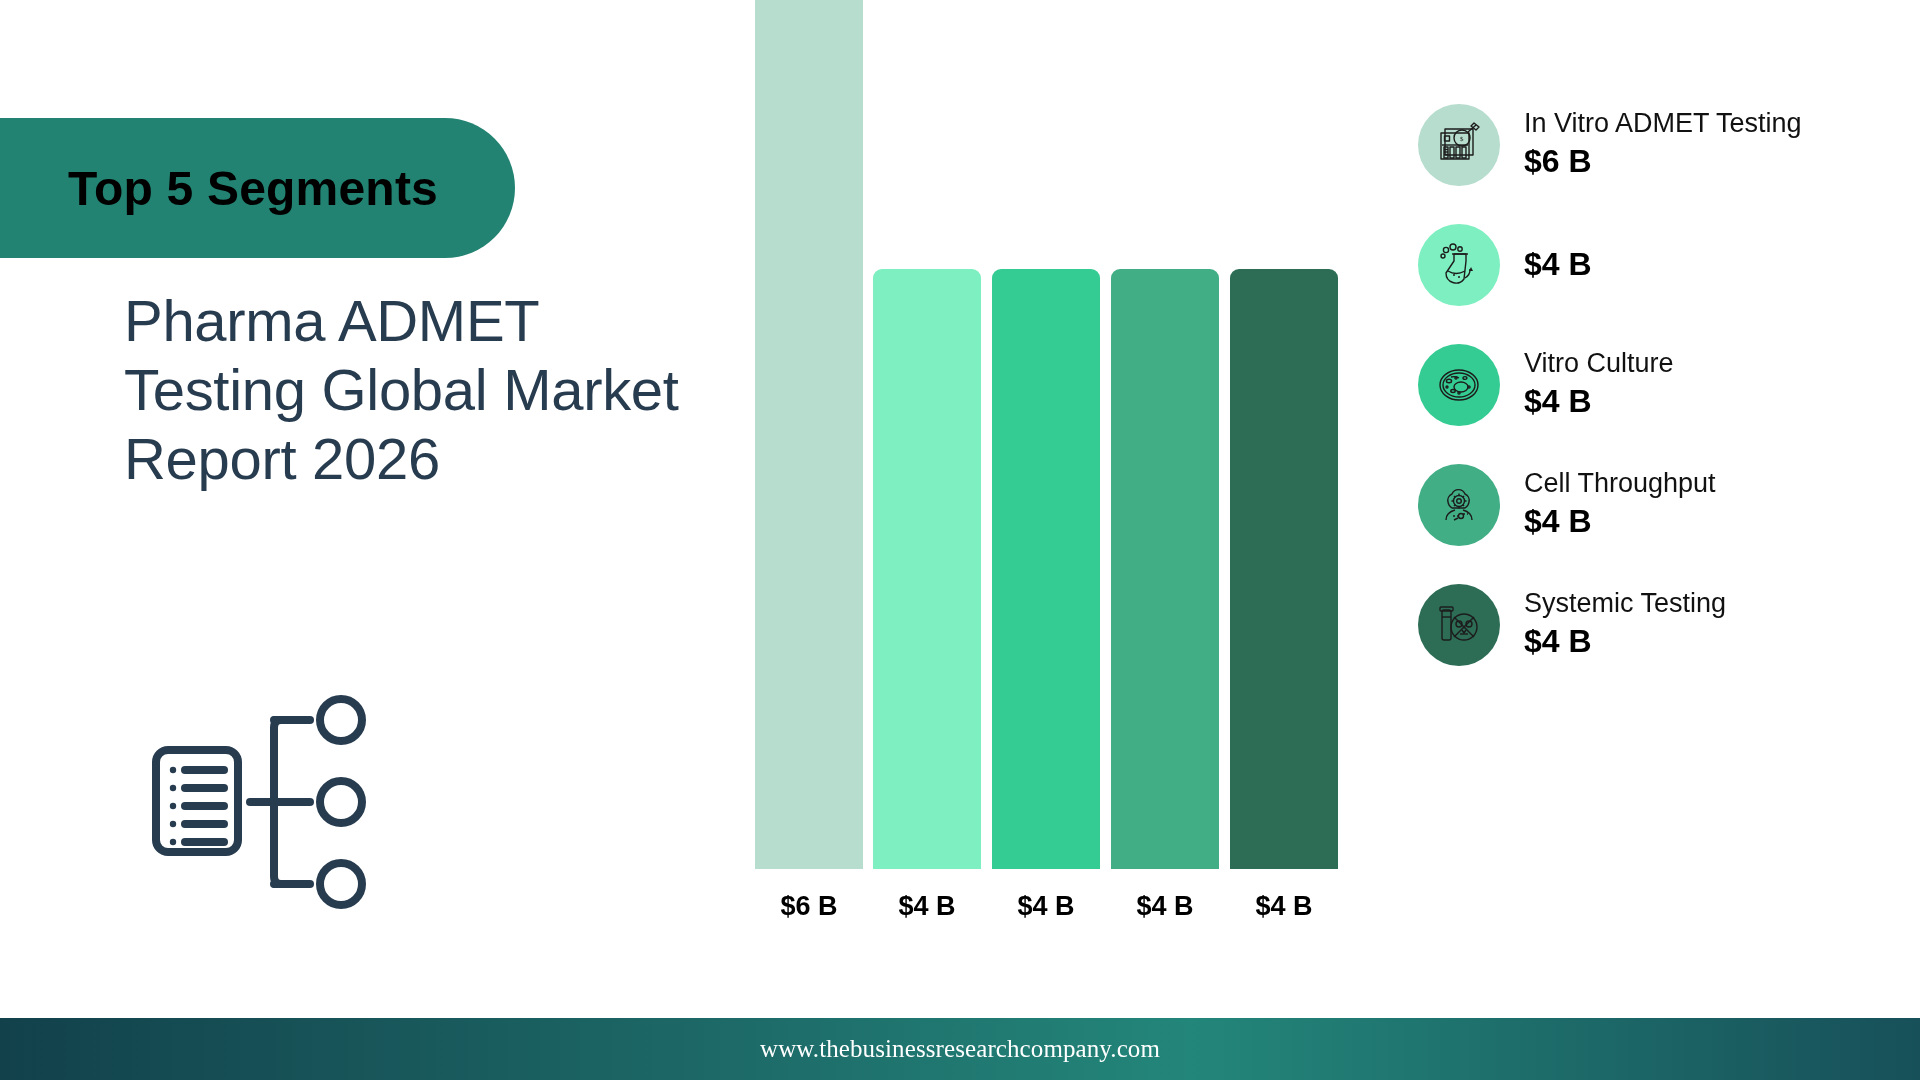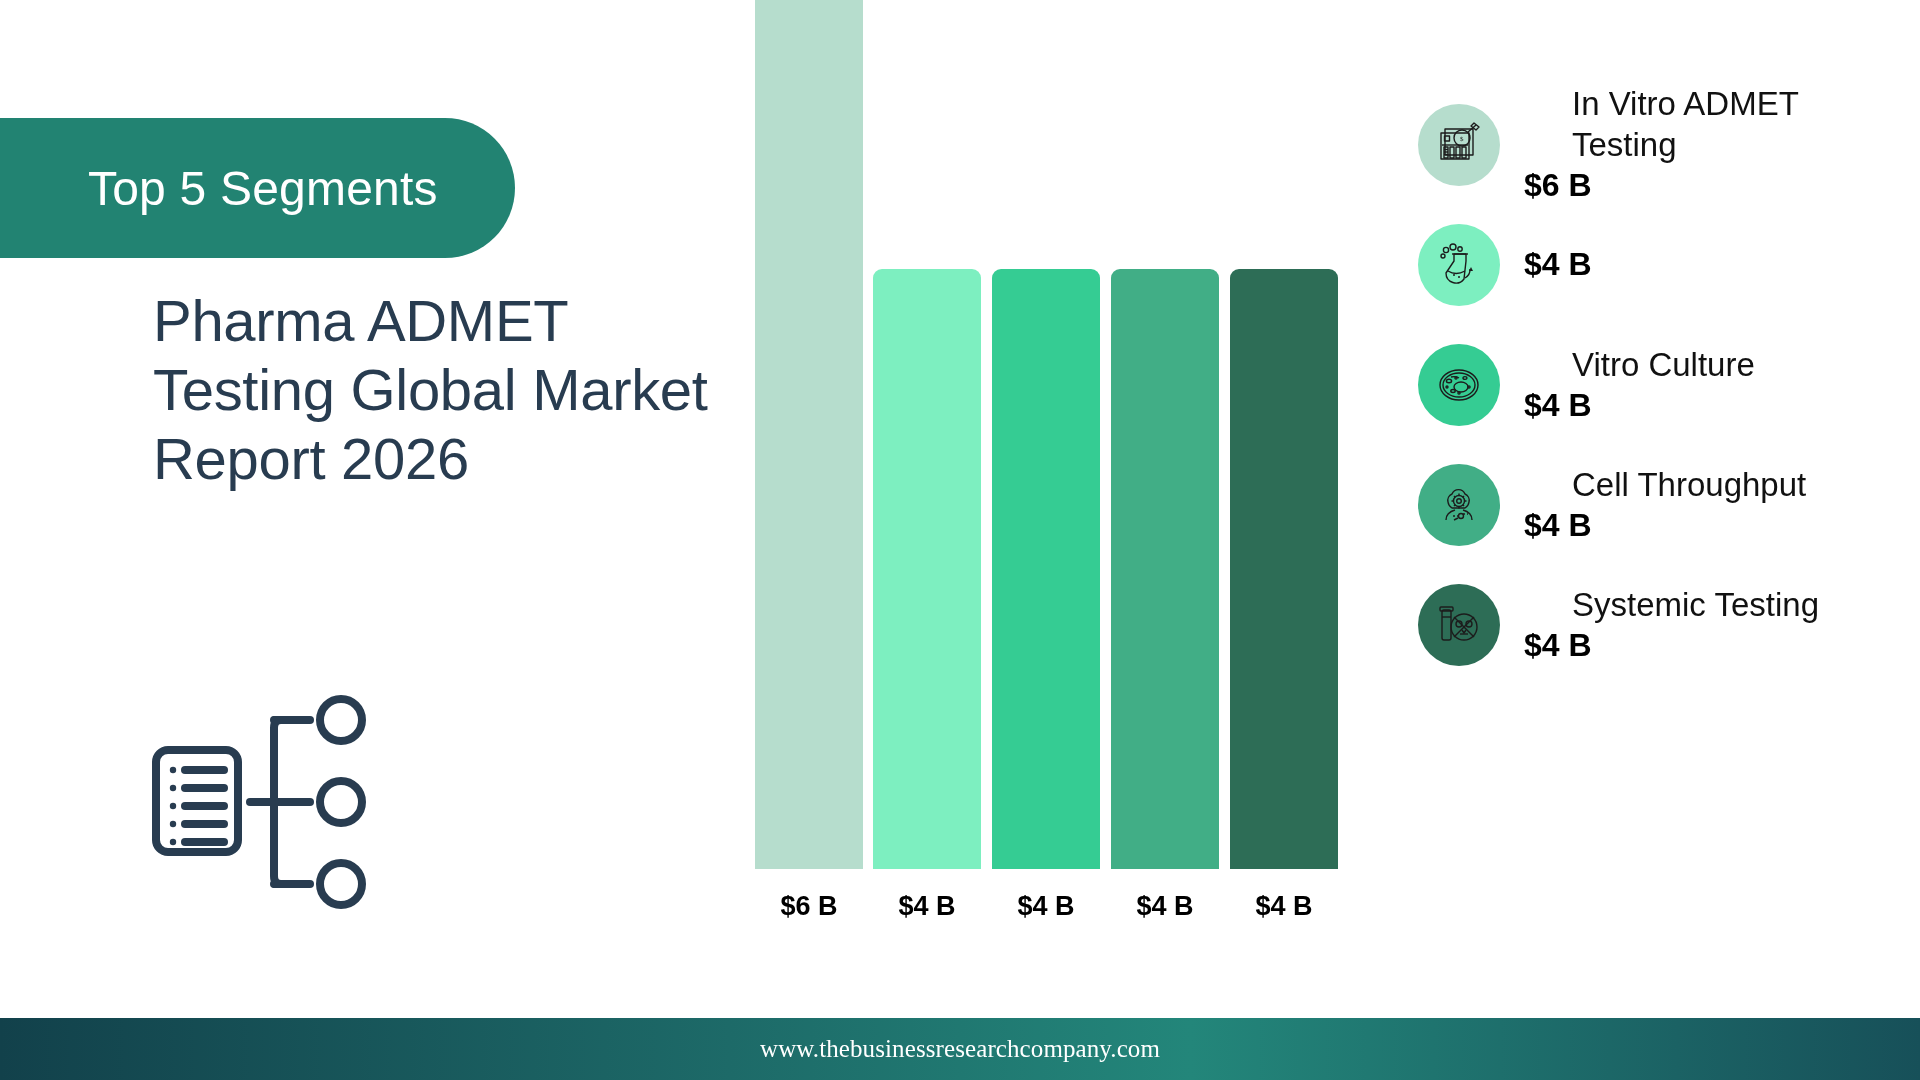--- a/index.html
+++ b/index.html
@@ -13,27 +13,27 @@
 
   
   .pill {
     position: absolute; left: 0; top: 118px;
     width: 515px; height: 140px;
     background: #228372;
     border-radius: 0 70px 70px 0;
     display: flex; align-items: center;
   }
   .pill-label {
-    color: #ffffff; font-size: 48px; font-weight: 400;
-    letter-spacing: .2px; padding-left: 88px;
+    color: #000000; font-size: 48px; font-weight: 700;
+    letter-spacing: .2px; padding-left: 68px;
   }
 
   .title-wrap {
     position: absolute; left: 88px; top: 286px;
-    display: flex; align-items: center; gap: 48px;
+    display: flex; align-items: center; gap: 19px;
   }
   .title-bar { width: 17px; background: #283c50; flex: none; border-radius: 1px; }
   .title-text {
     color: #283c50; font-size: 58px; line-height: 1.19; font-weight: 400;
     letter-spacing: -.3px; max-width: 600px;
   }
 
   .seg-icon { position: absolute; left: 150px; top: 690px; }
 
   
@@ -51,21 +51,21 @@
   
   .legend { position: absolute; left: 1418px; top: 96px; width: 480px; }
   .legend-item {
     display: flex; align-items: center; gap: 24px; height: 98px; margin-bottom: 22px;
   }
   .legend-dot {
     width: 82px; height: 82px; border-radius: 50%; flex: none;
     display: flex; align-items: center; justify-content: center;
   }
   .legend-text { display: flex; flex-direction: column; justify-content: center; }
-  .legend-name { font-size: 33px; color: #111; line-height: 1.25; margin-left: 48px; }
+  .legend-name { font-size: 27px; color: #111; line-height: 1.25; }
   .legend-value { font-size: 32px; font-weight: bold; color: #000; line-height: 1.3; }
 
   
   .logo { position: absolute; left: 1440px; top: 866px; width: 290px; height: 112px; }
   .logo-t1 {
     position: absolute; left: 6px; top: 26px;
     font-size: 34px; color: #1b1b1b; letter-spacing: .6px;
     font-family: "Liberation Sans", sans-serif;
   }
   .logo-t2 {

